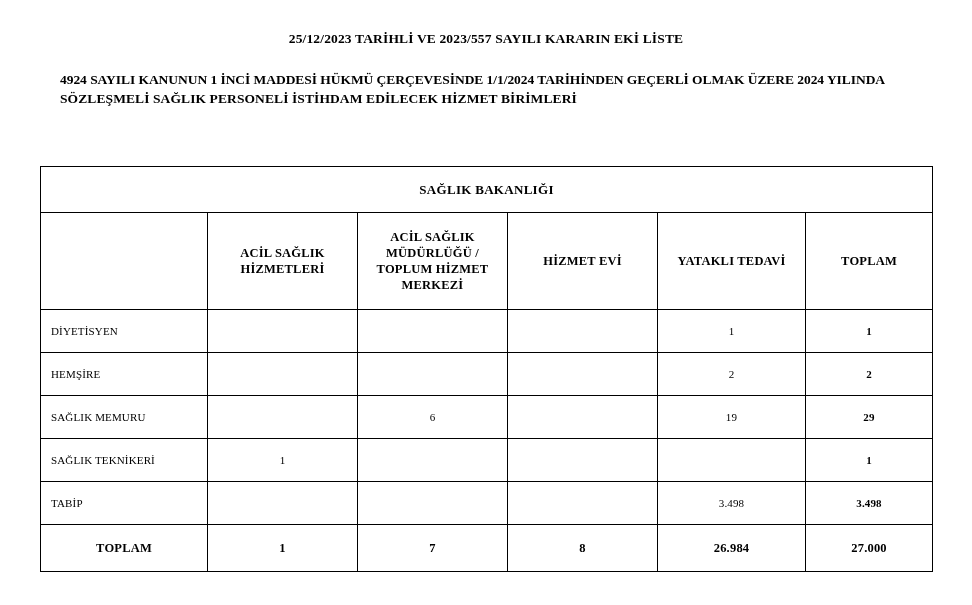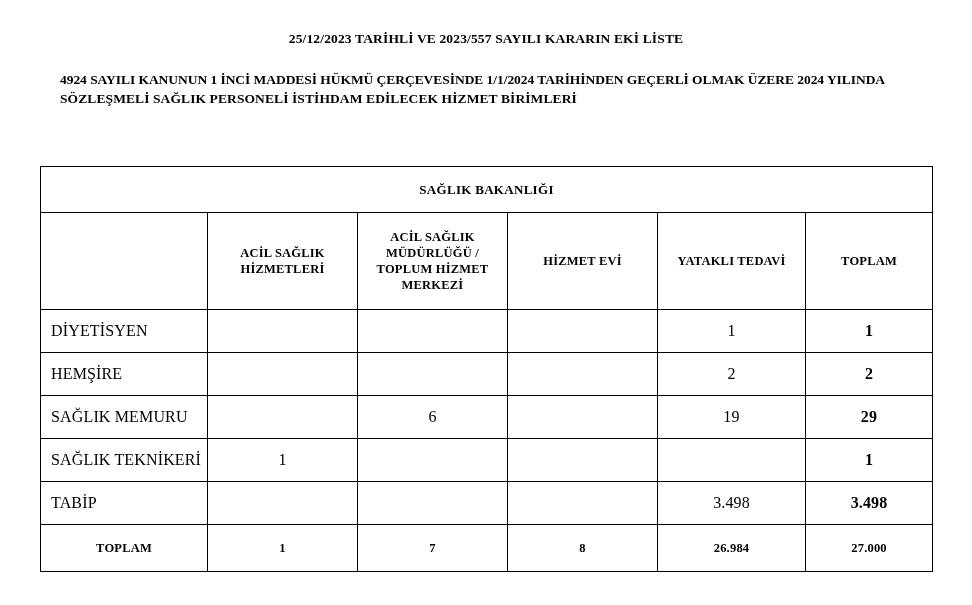--- a/index.html
+++ b/index.html
@@ -100,21 +100,21 @@
     font-size: 12.5px;
     line-height: 16px;
     padding: 2px 4px;
     letter-spacing: 0.2px;
   }
   .head-row td .hl { display: block; }
 
   
   .data-row td {
     height: 34px;
-    font-size: 16px;
+    font-size: 11px;
     letter-spacing: 0.15px;
   }
   .data-row td.label {
     text-align: left;
     padding-left: 10px;
   }
   .data-row td.num {
     text-align: center;
   }
   .data-row td.total-col {

